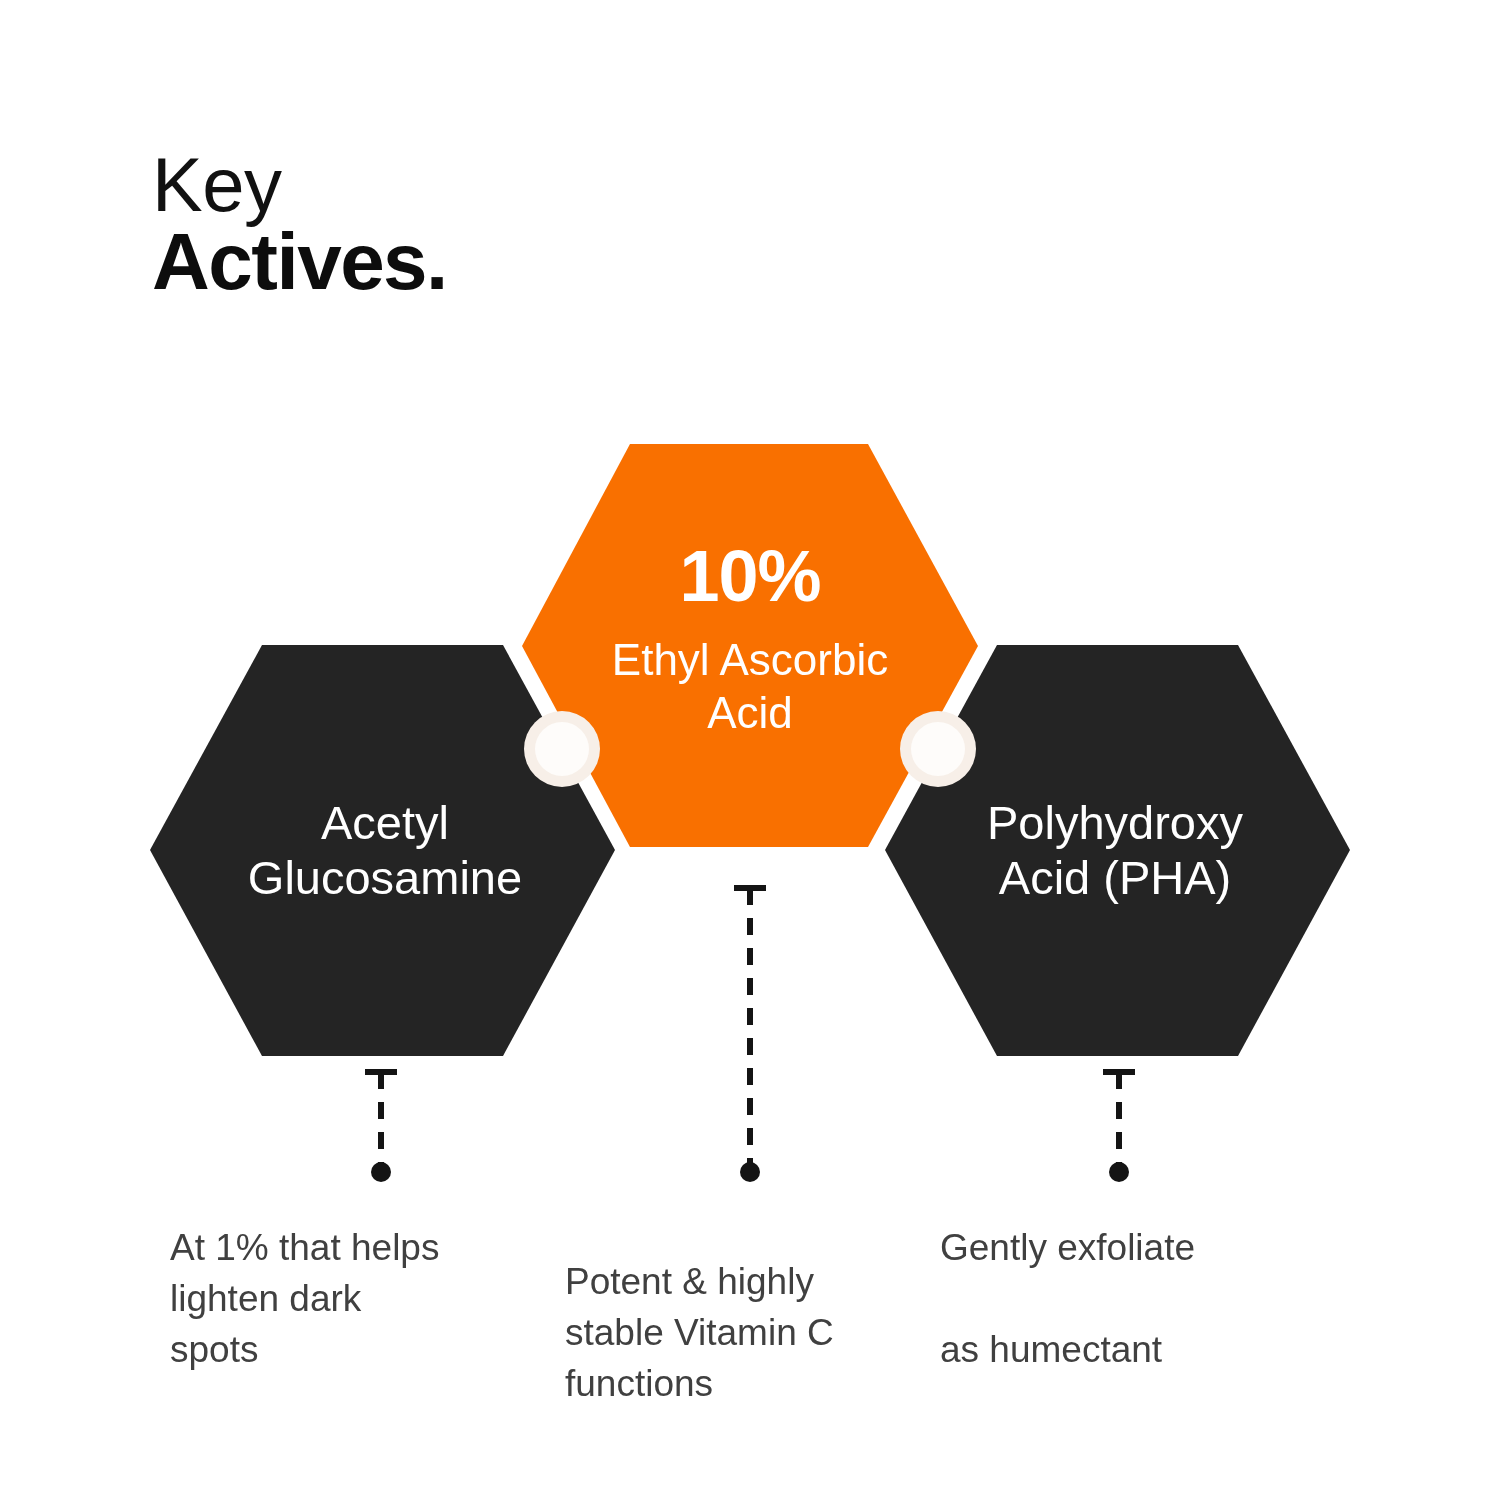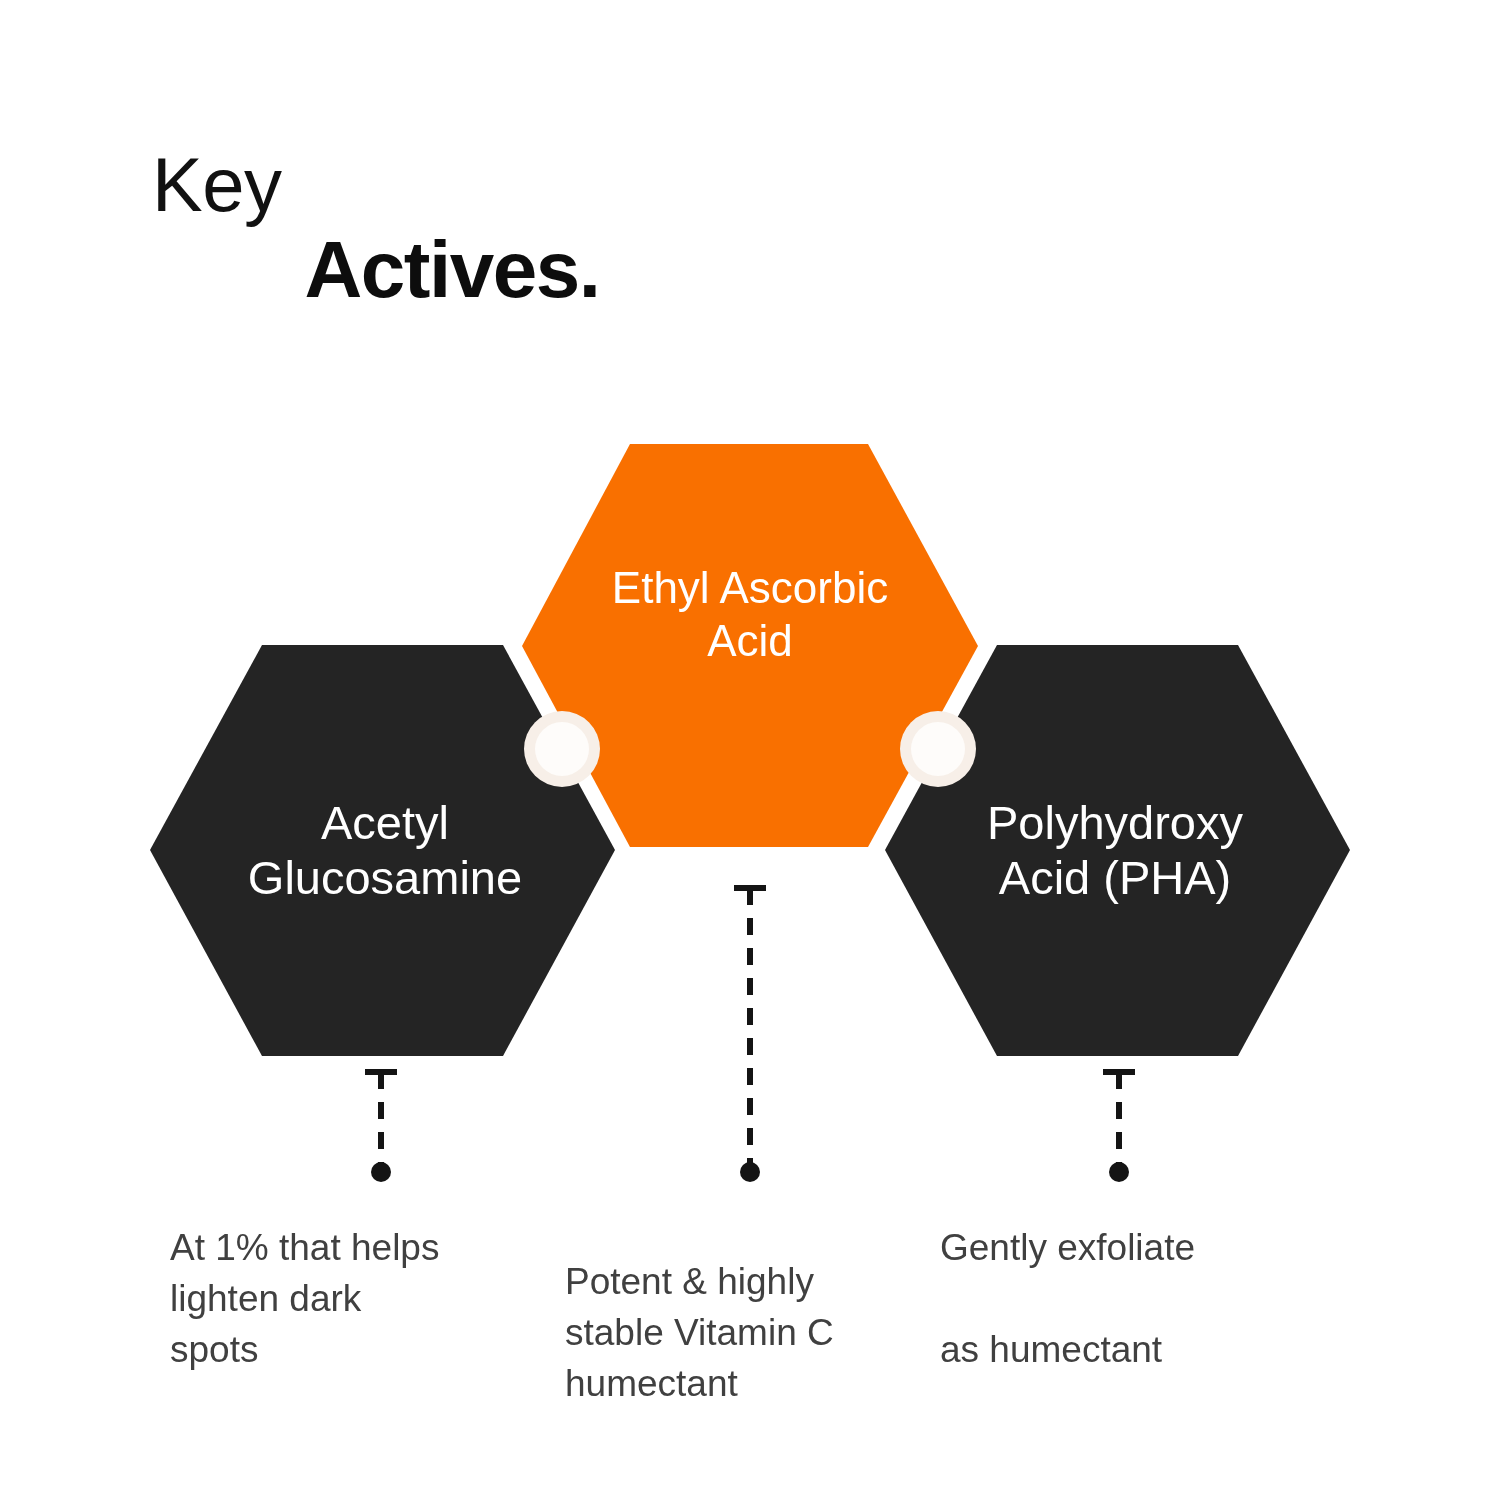--- a/index.html
+++ b/index.html
@@ -37,22 +37,20 @@
     letter-spacing: -0.5px;
     display: block;
   }
   #title-line-2 {
     font-size: 80px;
     font-weight: 700;
     line-height: 1.0;
     color: #0d0d0d;
     letter-spacing: -1.5px;
     display: block;
-    margin-top: 8px;
-    text-align: center;
   }
 
   
   #hex-diagram {
     position: absolute;
     left: 0;
     top: 0;
     width: 1500px;
     height: 1500px;
   }
@@ -171,20 +169,21 @@
         <circle cx="1119" cy="1172" r="10" fill="#141414"></circle>
       </g>
     </svg>
 
     <div class="hex-label" id="hex-left-label">
       <span>Acetyl</span><br>
       <span>Glucosamine</span>
     </div>
 
     <div class="hex-label" id="hex-center-label">
+      <span id="hex-center-value">10%</span>
       <span id="hex-center-name">
         <span>Ethyl Ascorbic</span><br>
         <span>Acid</span>
       </span>
     </div>
 
     <div class="hex-label" id="hex-right-label">
       <span>Polyhydroxy</span><br>
       <span>Acid (PHA)</span>
     </div>
@@ -192,21 +191,21 @@
 
   <div class="caption" id="caption-left">
     <span>At 1% that helps</span><br>
     <span>lighten dark</span><br>
     <span>spots</span>
   </div>
 
   <div class="caption" id="caption-center">
     <span>Potent &amp; highly</span><br>
     <span>stable Vitamin C</span><br>
-    <span>humectant</span>
+    <span>functions</span>
   </div>
 
   <div class="caption" id="caption-right">
     <span>Gently exfoliate</span><br>
     <br>
     <span>as humectant</span>
   </div>
 
 </div>
 

